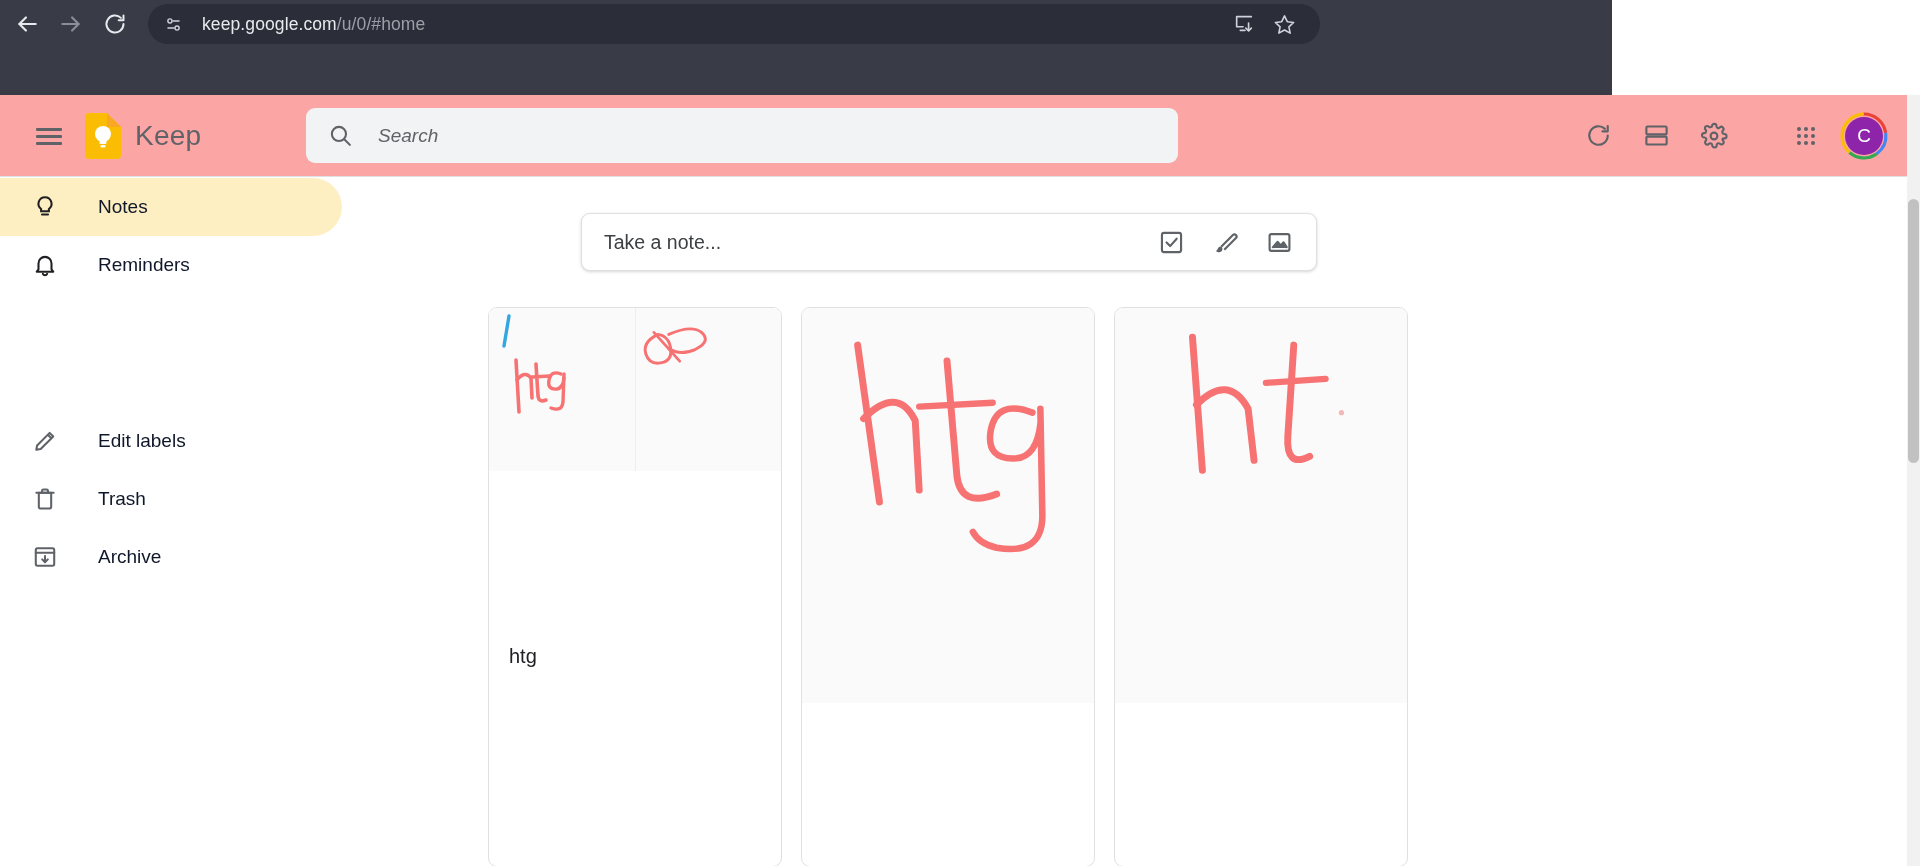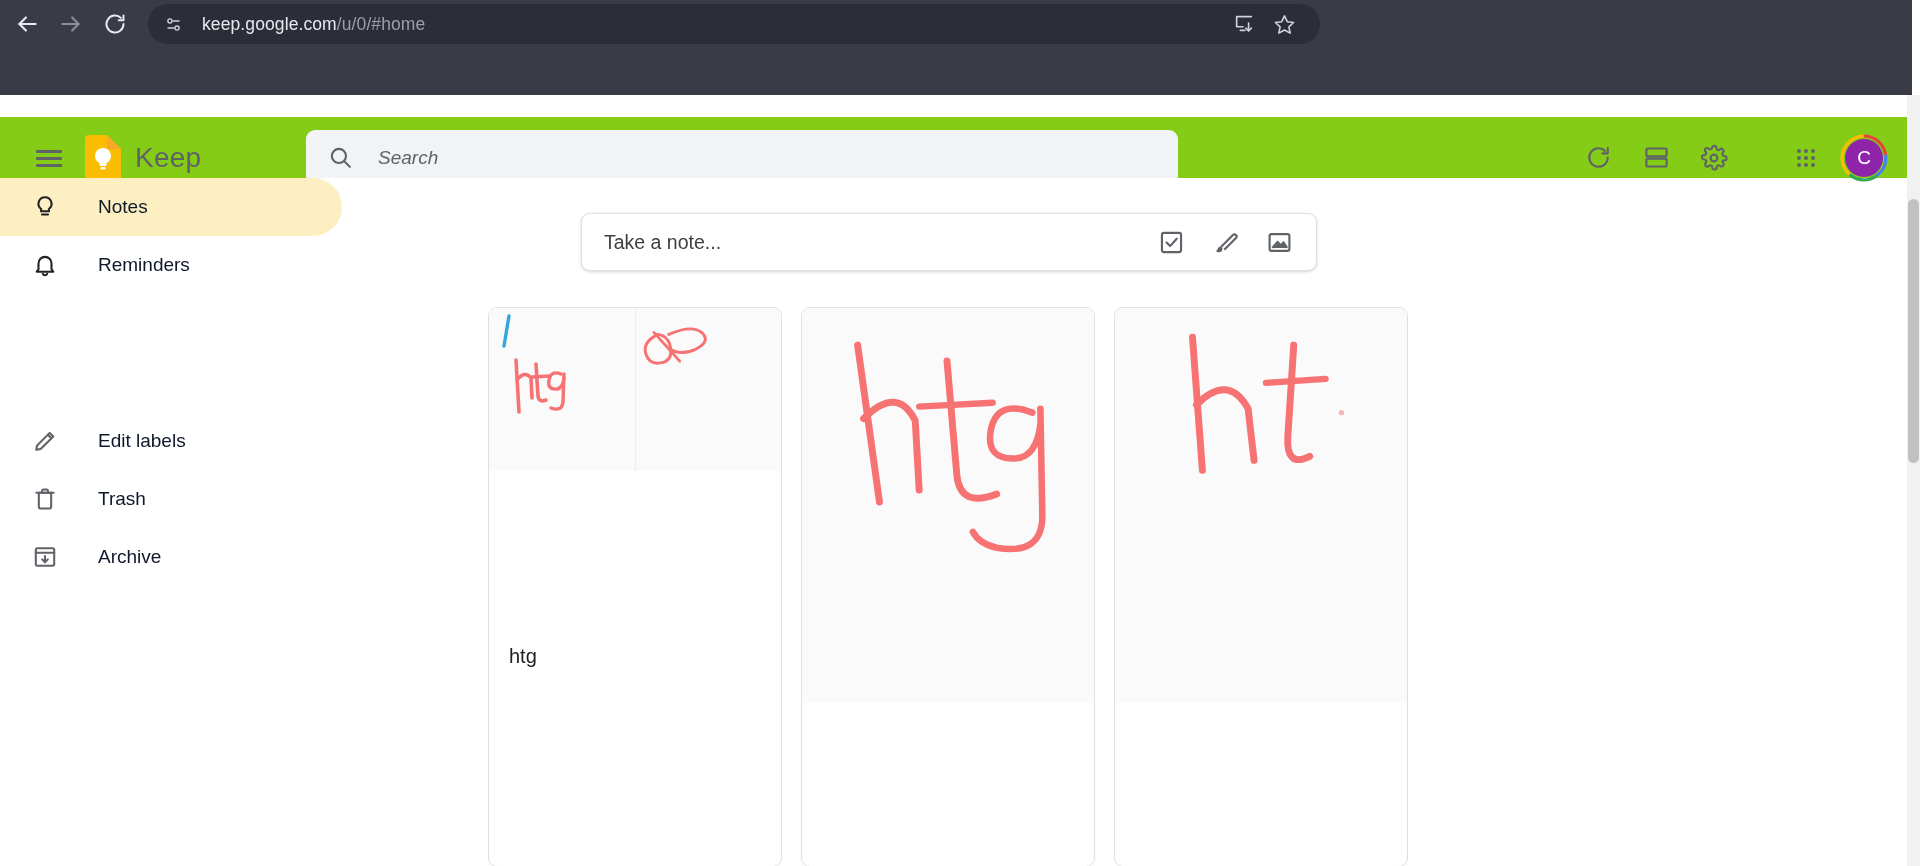--- a/index.html
+++ b/index.html
@@ -6,21 +6,21 @@
   html, body {
     width: 1920px; height: 866px;
     font-family: "Liberation Sans", sans-serif;
     background: #ffffff;
     overflow: hidden;
   }
 
   
   .browser-chrome {
     position: absolute; left: 0; top: 0;
-    width: 1912px; height: 95px;
+    width: 1612px; height: 95px;
     background: #393b47;
   }
   .nav-btn {
     position: absolute; top: 5px;
     width: 38px; height: 38px;
     display: flex; align-items: center; justify-content: center;
   }
   .nav-back  { left: 8px; }
   .nav-fwd   { left: 52px; }
   .nav-reload{ left: 96px; }
@@ -47,23 +47,22 @@
     width: 32px; height: 32px;
     display: flex; align-items: center; justify-content: center;
   }
   .omni-install { left: 1228px; }
   .omni-star    { left: 1268px; }
 
   
   .keep-header {
     position: absolute; left: 0; top: 95px;
     width: 1920px; height: 82px;
-    background: #84cc16;
+    background: #fca5a5;
     border-bottom: 1px solid #e0e0e0;
-    margin-top: 22px;
   }
   .hamburger {
     position: absolute; left: 26px; top: 18px;
     width: 46px; height: 46px;
     display: flex; align-items: center; justify-content: center;
   }
   .hamburger .bar {
     position: absolute; left: 10px;
     width: 26px; height: 2.5px; background: #5f6368; border-radius: 1px;
   }

